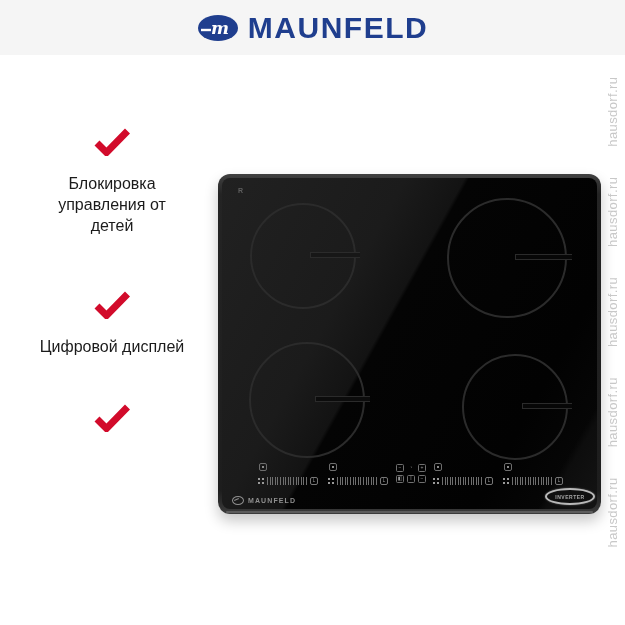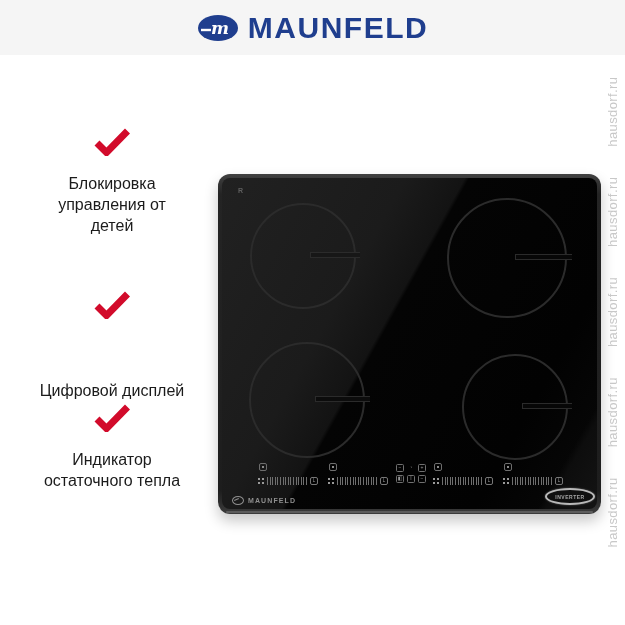--- a/index.html
+++ b/index.html
@@ -6,21 +6,21 @@
   body{width:625px;height:625px;background:#ffffff;font-family:"Liberation Sans",sans-serif;position:relative;overflow:hidden;}
 
   
   .header{position:absolute;left:0;top:0;width:625px;height:55px;background:#f5f5f5;display:flex;align-items:center;justify-content:center;gap:9px;}
   .brand-text{color:#1f3e8e;font-size:30px;font-weight:800;letter-spacing:1.5px;line-height:1;}
 
   
   .features{position:absolute;left:12px;top:0;width:200px;}
   .feature{position:absolute;left:0;width:200px;display:flex;flex-direction:column;align-items:center;}
   .feature.f1{top:128px;}
-  .feature.f2{top:291px;gap:44px;}
+  .feature.f2{top:291px;}
   .feature.f3{top:404px;}
   .feature .txt{margin-top:13px;font-size:16px;font-weight:500;color:#1b1b1b;line-height:1.32;text-align:center;white-space:pre-line;}
 
   
   .cooktop{position:absolute;left:218px;top:174px;width:383px;height:340px;border-radius:12px;
     background:linear-gradient(#414141,#242424 6%,#1d1d1d 93%,#3c3c3c);
     box-shadow:0 7px 14px rgba(0,0,0,0.22);}
   .cooktop::after{content:'';position:absolute;left:8px;right:8px;bottom:1px;height:2px;background:#7a7a7a;opacity:.55;border-radius:2px;}
   .glass{position:absolute;left:4px;top:4px;right:4px;bottom:5px;border-radius:8px;overflow:hidden;
     background:
@@ -103,22 +103,20 @@
     </span>
     <div class="txt">Цифровой дисплей</div>
   </div>
 
   <div class="feature f3">
     <span>
       <svg width="38" height="28" viewBox="0 0 38 28">
         <polyline points="4,15 13.5,24.5 34.5,3" fill="none" stroke="#d20b2b" stroke-width="7" stroke-linecap="butt" stroke-linejoin="miter"></polyline>
       </svg>
     </span>
-    <div class="txt">Индикатор
-остаточного тепла</div>
   </div>
 
 </div>
 
 <div class="cooktop">
   <div class="glass">
 
     <span class="corner-mark">R</span>
 
     <div class="burner b1">

